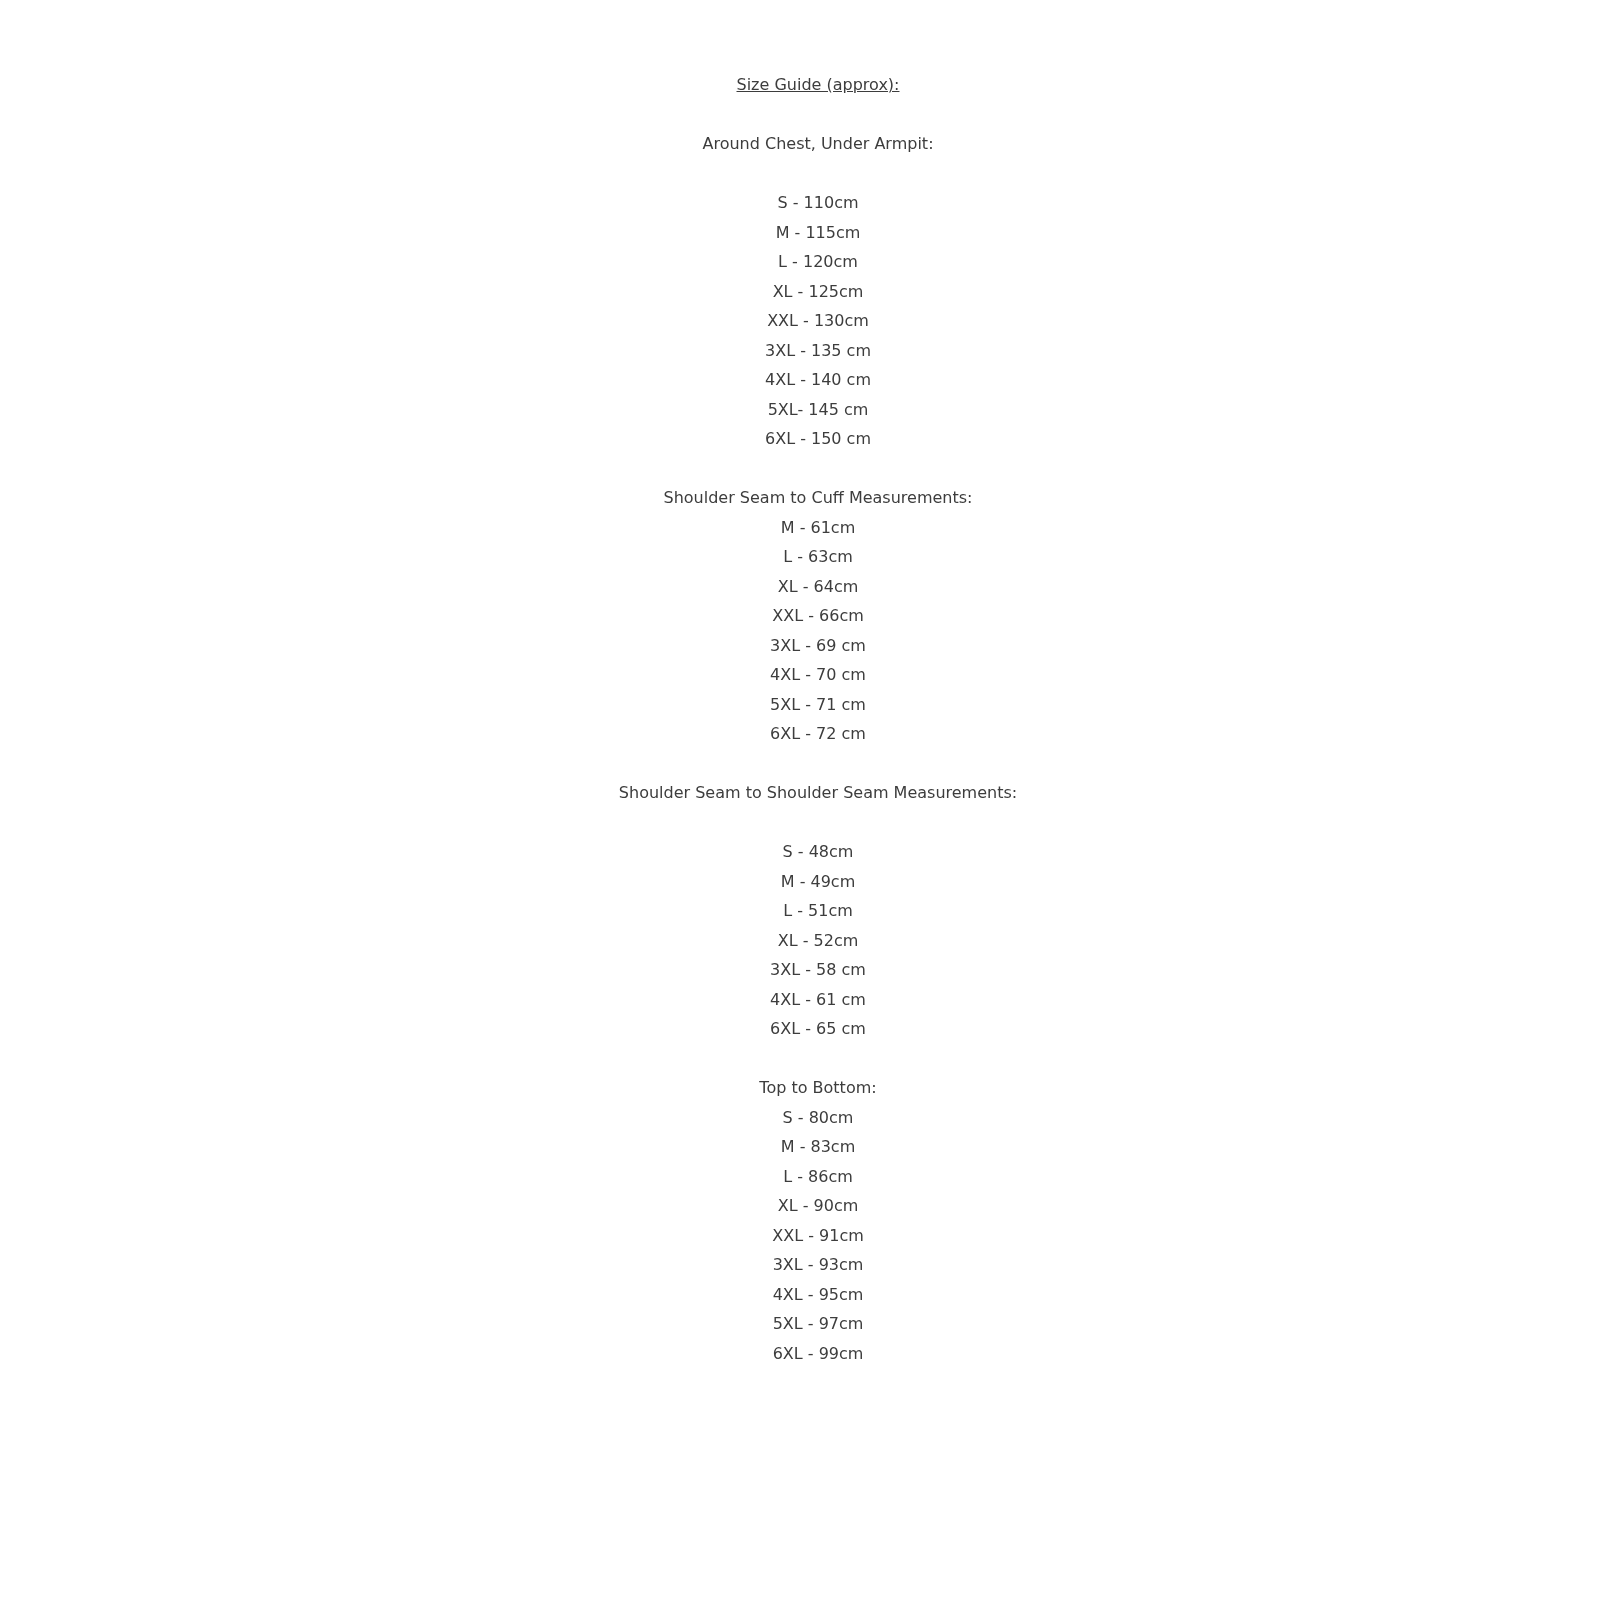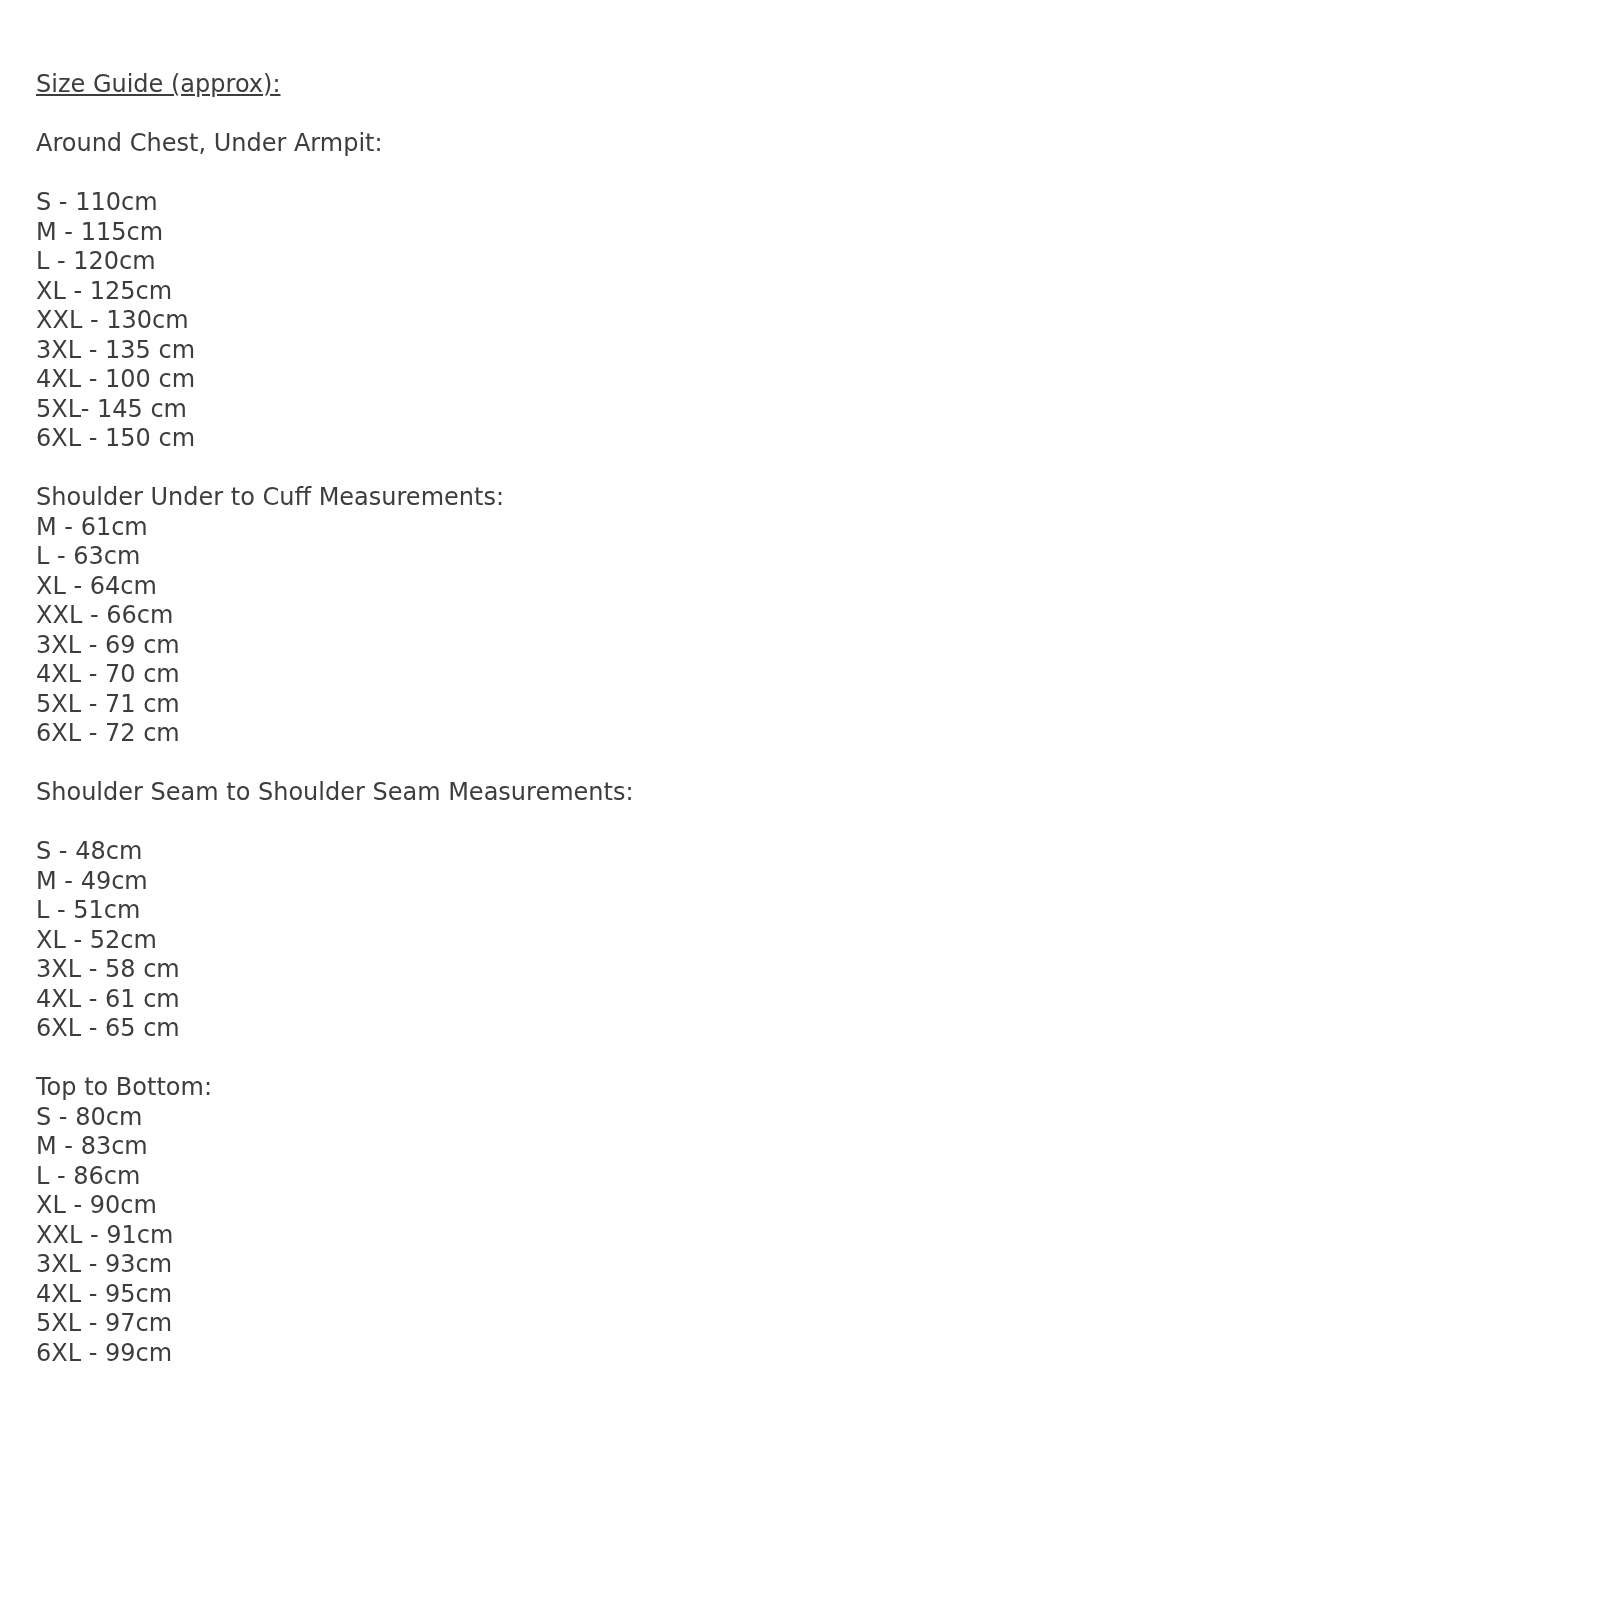--- a/index.html
+++ b/index.html
@@ -17,22 +17,23 @@
     width: 1600px;
     height: 1600px;
     overflow: hidden;
     background: #ffffff;
   }
   .content {
     box-sizing: border-box;
     padding-top: 70px;
     
     padding-left: 36px;
+    text-align: center;
     color: #3d3d3d;
-    font-size: 24px;
+    font-size: 16px;
     line-height: 29.5px;
   }
   .line {
     white-space: pre;
   }
   .blank {
     height: 29.5px;
   }
   .title {
     text-decoration: underline;
@@ -47,25 +48,25 @@
     <div class="line blank"></div>
     <div id="sections">
         <div class="line heading">Around Chest, Under Armpit:</div>
         <div class="line blank"></div>
         <div class="line size-line">S - 110cm</div>
         <div class="line size-line">M - 115cm</div>
         <div class="line size-line">L - 120cm</div>
         <div class="line size-line">XL - 125cm</div>
         <div class="line size-line">XXL - 130cm</div>
         <div class="line size-line">3XL - 135 cm</div>
-        <div class="line size-line">4XL - 100 cm</div>
+        <div class="line size-line">4XL - 140 cm</div>
         <div class="line size-line">5XL- 145 cm</div>
         <div class="line size-line">6XL - 150 cm</div>
         <div class="line blank"></div>
-        <div class="line heading">Shoulder Under to Cuff Measurements:</div>
+        <div class="line heading">Shoulder Seam to Cuff Measurements:</div>
         <div class="line size-line">M - 61cm</div>
         <div class="line size-line">L - 63cm</div>
         <div class="line size-line">XL - 64cm</div>
         <div class="line size-line">XXL - 66cm</div>
         <div class="line size-line">3XL - 69 cm</div>
         <div class="line size-line">4XL - 70 cm</div>
         <div class="line size-line">5XL - 71 cm</div>
         <div class="line size-line">6XL - 72 cm</div>
         <div class="line blank"></div>
         <div class="line heading">Shoulder Seam to Shoulder Seam Measurements:</div>

